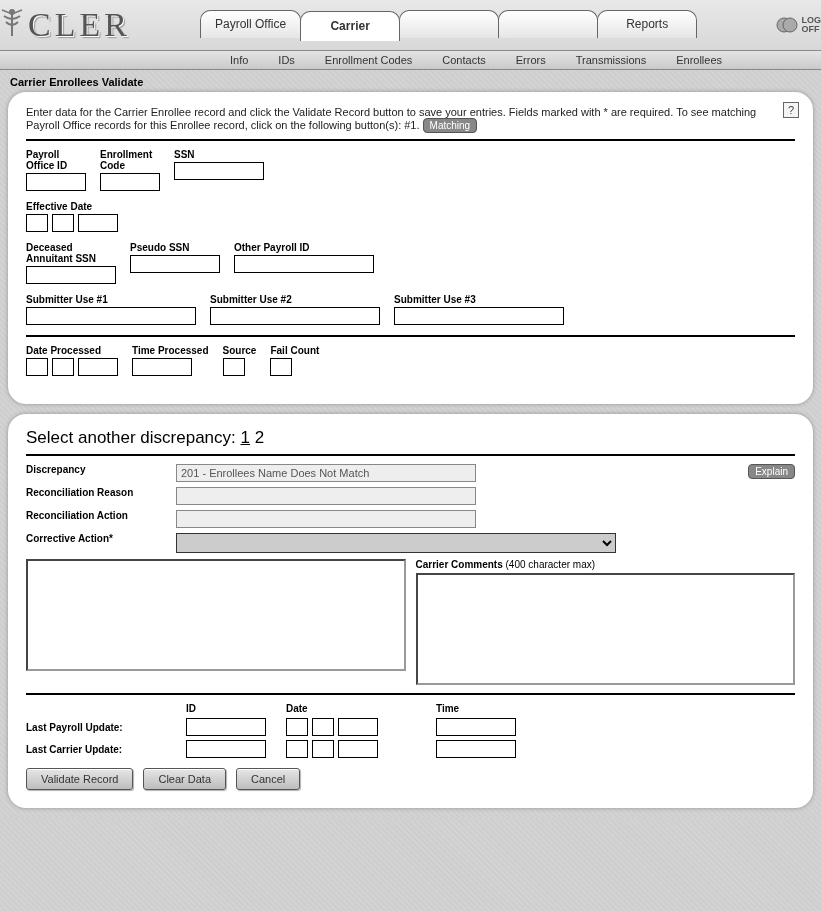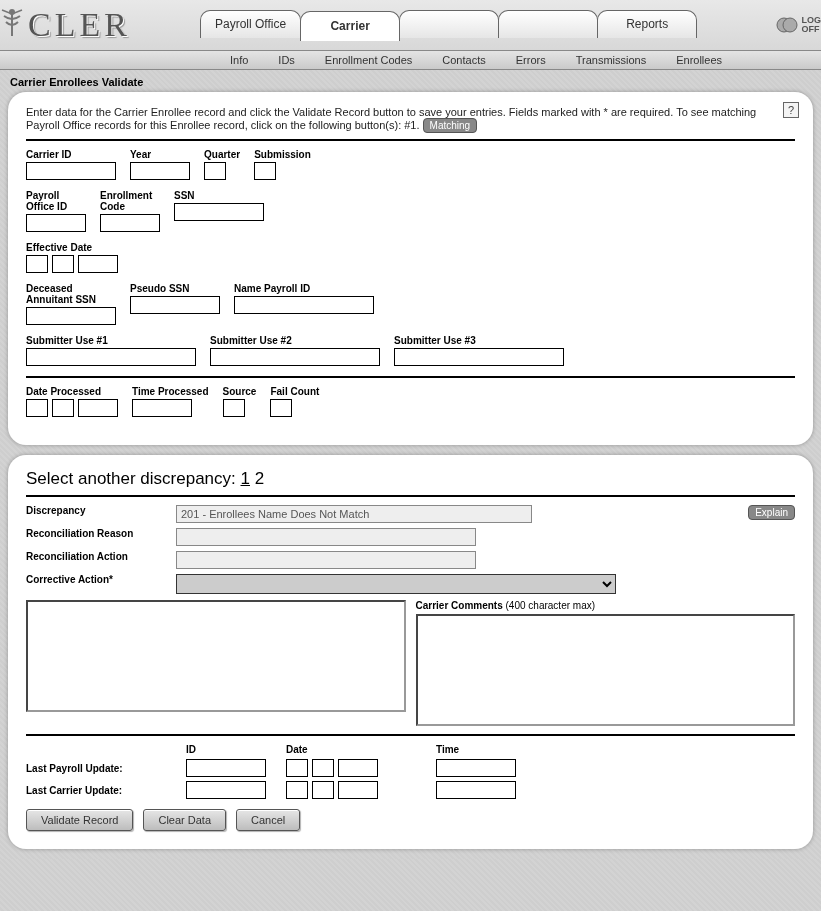--- a/index.html
+++ b/index.html
@@ -180,26 +180,20 @@
 <div class="page-title">Carrier Enrollees Validate</div>
 
 <div class="panel">
   <div class="help-icon">?</div>
   <div class="instr">
     <span>Enter data for the Carrier Enrollee record and click the Validate Record button to save your entries.  Fields marked with * are required.   To see matching Payroll Office records for this Enrollee record, click on the following button(s): #1. </span>
     <span class="pill">Matching</span>
   </div>
   <hr class="thick">
 
-  <div class="row">
-    <div class="field"><label>Carrier ID</label><input type="text" class="wlg" style=""></div>
-    <div class="field"><label>Year</label><input type="text" class="wmd" style=""></div>
-    <div class="field"><label>Quarter</label><input type="text" class="tiny" style=""></div>
-    <div class="field"><label>Submission</label><input type="text" class="tiny" style=""></div>
-  </div>
 
   <div class="row">
     <div class="field"><label>Payroll
 Office ID</label><input type="text" class="wmd" style=""></div>
     <div class="field"><label>Enrollment
 Code</label><input type="text" class="wmd" style=""></div>
     <div class="field"><label>SSN</label><input type="text" class="wlg" style=""></div>
   </div>
 
 
@@ -211,21 +205,21 @@
         <input type="text" class="tiny" style="">
         <input type="text" style="width: 40px;">
       </div>
     </div>
   </div>
 
   <div class="row">
     <div class="field"><label>Deceased
 Annuitant SSN</label><input type="text" class="wlg" style=""></div>
     <div class="field"><label>Pseudo SSN</label><input type="text" class="wlg" style=""></div>
-    <div class="field"><label>Name Payroll ID</label><input type="text" class="wxl" style=""></div>
+    <div class="field"><label>Other Payroll ID</label><input type="text" class="wxl" style=""></div>
   </div>
 
   <div class="row">
     <div class="field"><label>Submitter Use #1</label><input type="text" style="width: 170px;"></div>
     <div class="field"><label>Submitter Use #2</label><input type="text" style="width: 170px;"></div>
     <div class="field"><label>Submitter Use #3</label><input type="text" style="width: 170px;"></div>
   </div>
   <hr class="thick">
 
   <div class="row">
@@ -245,21 +239,21 @@
 
 <div class="panel">
   <div style="font-size:17px;">
     <span>Select another discrepancy: </span>
     <span class="link">1</span><span> </span><span>2</span>
   </div>
   <hr class="thick">
 
   <div class="section2-row">
     <span class="lbl">Discrepancy</span>
-    <input type="text" class="readonly" style="width: 356px;" value="201 - Enrollees Name Does Not Match">
+    <input type="text" class="readonly" style="width: 300px;" value="201 - Enrollees Name Does Not Match">
     <span style="flex:1"></span>
     <span class="pill">Explain</span>
   </div>
   <div class="section2-row">
     <span class="lbl">Reconciliation Reason</span>
     <input type="text" class="readonly" style="width: 300px;" value="">
   </div>
   <div class="section2-row">
     <span class="lbl">Reconciliation Action</span>
     <input type="text" class="readonly" style="width: 300px;" value="">

